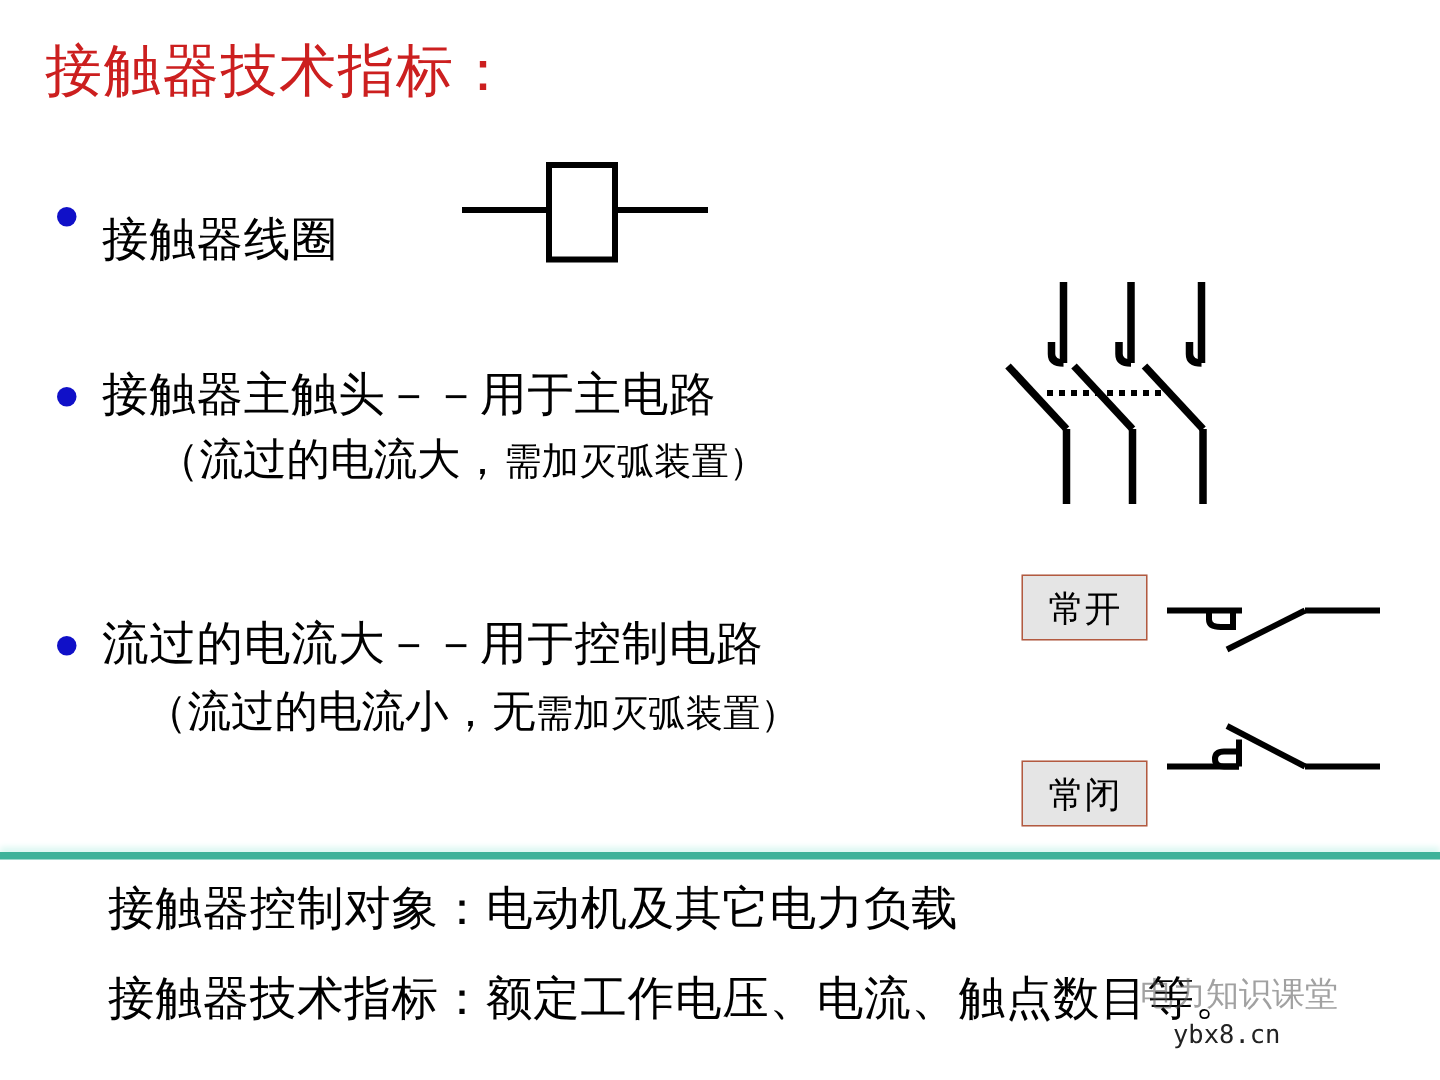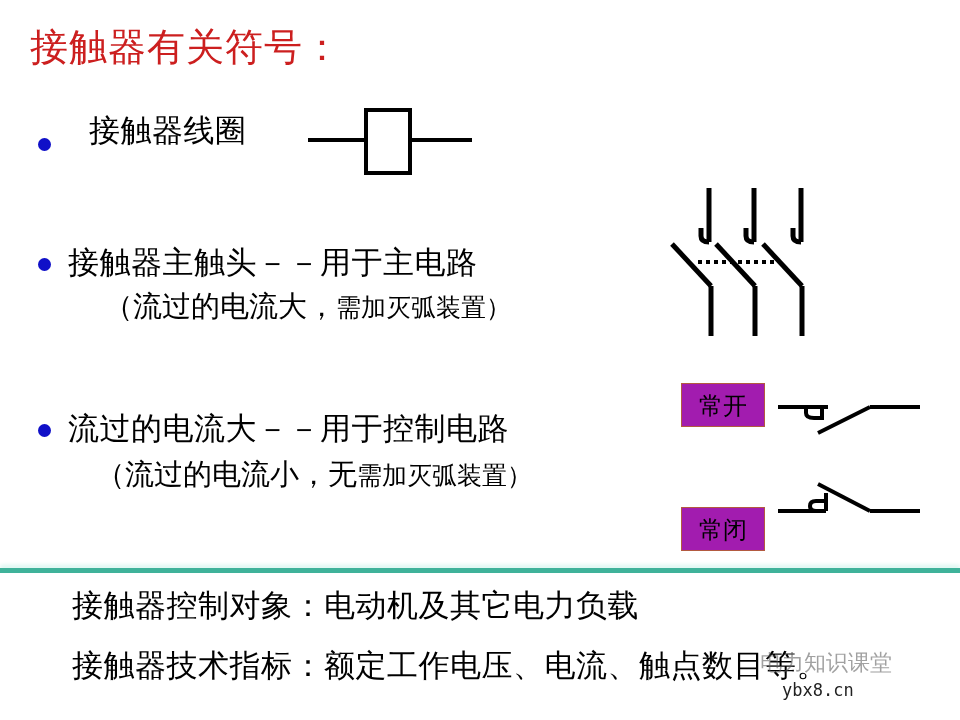--- a/index.html
+++ b/index.html
@@ -15,21 +15,21 @@
     letter-spacing: 1px; white-space: nowrap;
   }
   .bullet {
     width: 13px; height: 13px; border-radius: 50%;
     background: #1010c8;
   }
   .line-text { font-size: 31px; white-space: nowrap; letter-spacing: 0.5px; }
   .sub-text { font-size: 29px; white-space: nowrap; }
   .small { font-size: 25px; }
   .label-box {
-    border: 1px solid #b35a40; background: #a21caf;
+    border: 1px solid #b35a40; background: #e5e5e5;
     font-size: 24px; text-align: center; line-height: 44px;
     width: 84px; height: 44px; box-sizing: border-box;
     font-family: "DejaVu Sans", "Liberation Sans", sans-serif;
   }
   .separator {
     left: 0; top: 568px; width: 960px; height: 5px; background: #3fb29a;
     box-shadow: 0 -3px 4px #d8f6f0;
   }
   .bottom-text { font-size: 31px; white-space: nowrap; letter-spacing: 0.5px; }
   .watermark {
@@ -41,24 +41,24 @@
   .watermark-url {
     left: 782px; top: 680px; font-size: 17px; color: #222;
     font-family: "DejaVu Sans Mono", "Liberation Mono", monospace;
     text-align: center;
   }
   svg { position: absolute; }
 </style>
 </head>
 <body>
 
-<div class="abs title">接触器有关符号：</div>
+<div class="abs title">接触器技术指标：</div>
 
 <div class="abs bullet" style="left:38px; top:138px;"></div>
-<div class="abs line-text" style="left:68px; top:110px;margin-left:21px;">接触器线圈</div>
+<div class="abs line-text" style="left:68px; top:139px;">接触器线圈</div>
 <svg style="left:300px; top:100px;" width="180" height="80">
   <line x1="8" y1="40" x2="66" y2="40" stroke="#000" stroke-width="4"></line>
   <rect x="66" y="10" width="44" height="63" fill="none" stroke="#000" stroke-width="4"></rect>
   <line x1="110" y1="40" x2="172" y2="40" stroke="#000" stroke-width="4"></line>
 </svg>
 
 <div class="abs bullet" style="left:38px; top:258px;"></div>
 <div class="abs line-text" style="left:68px; top:242px;">接触器主触头－－用于主电路</div>
 <div class="abs sub-text" style="left:104px; top:287px;">
   <span>（流过的电流大，</span><span class="small">需加灭弧装置）</span>

